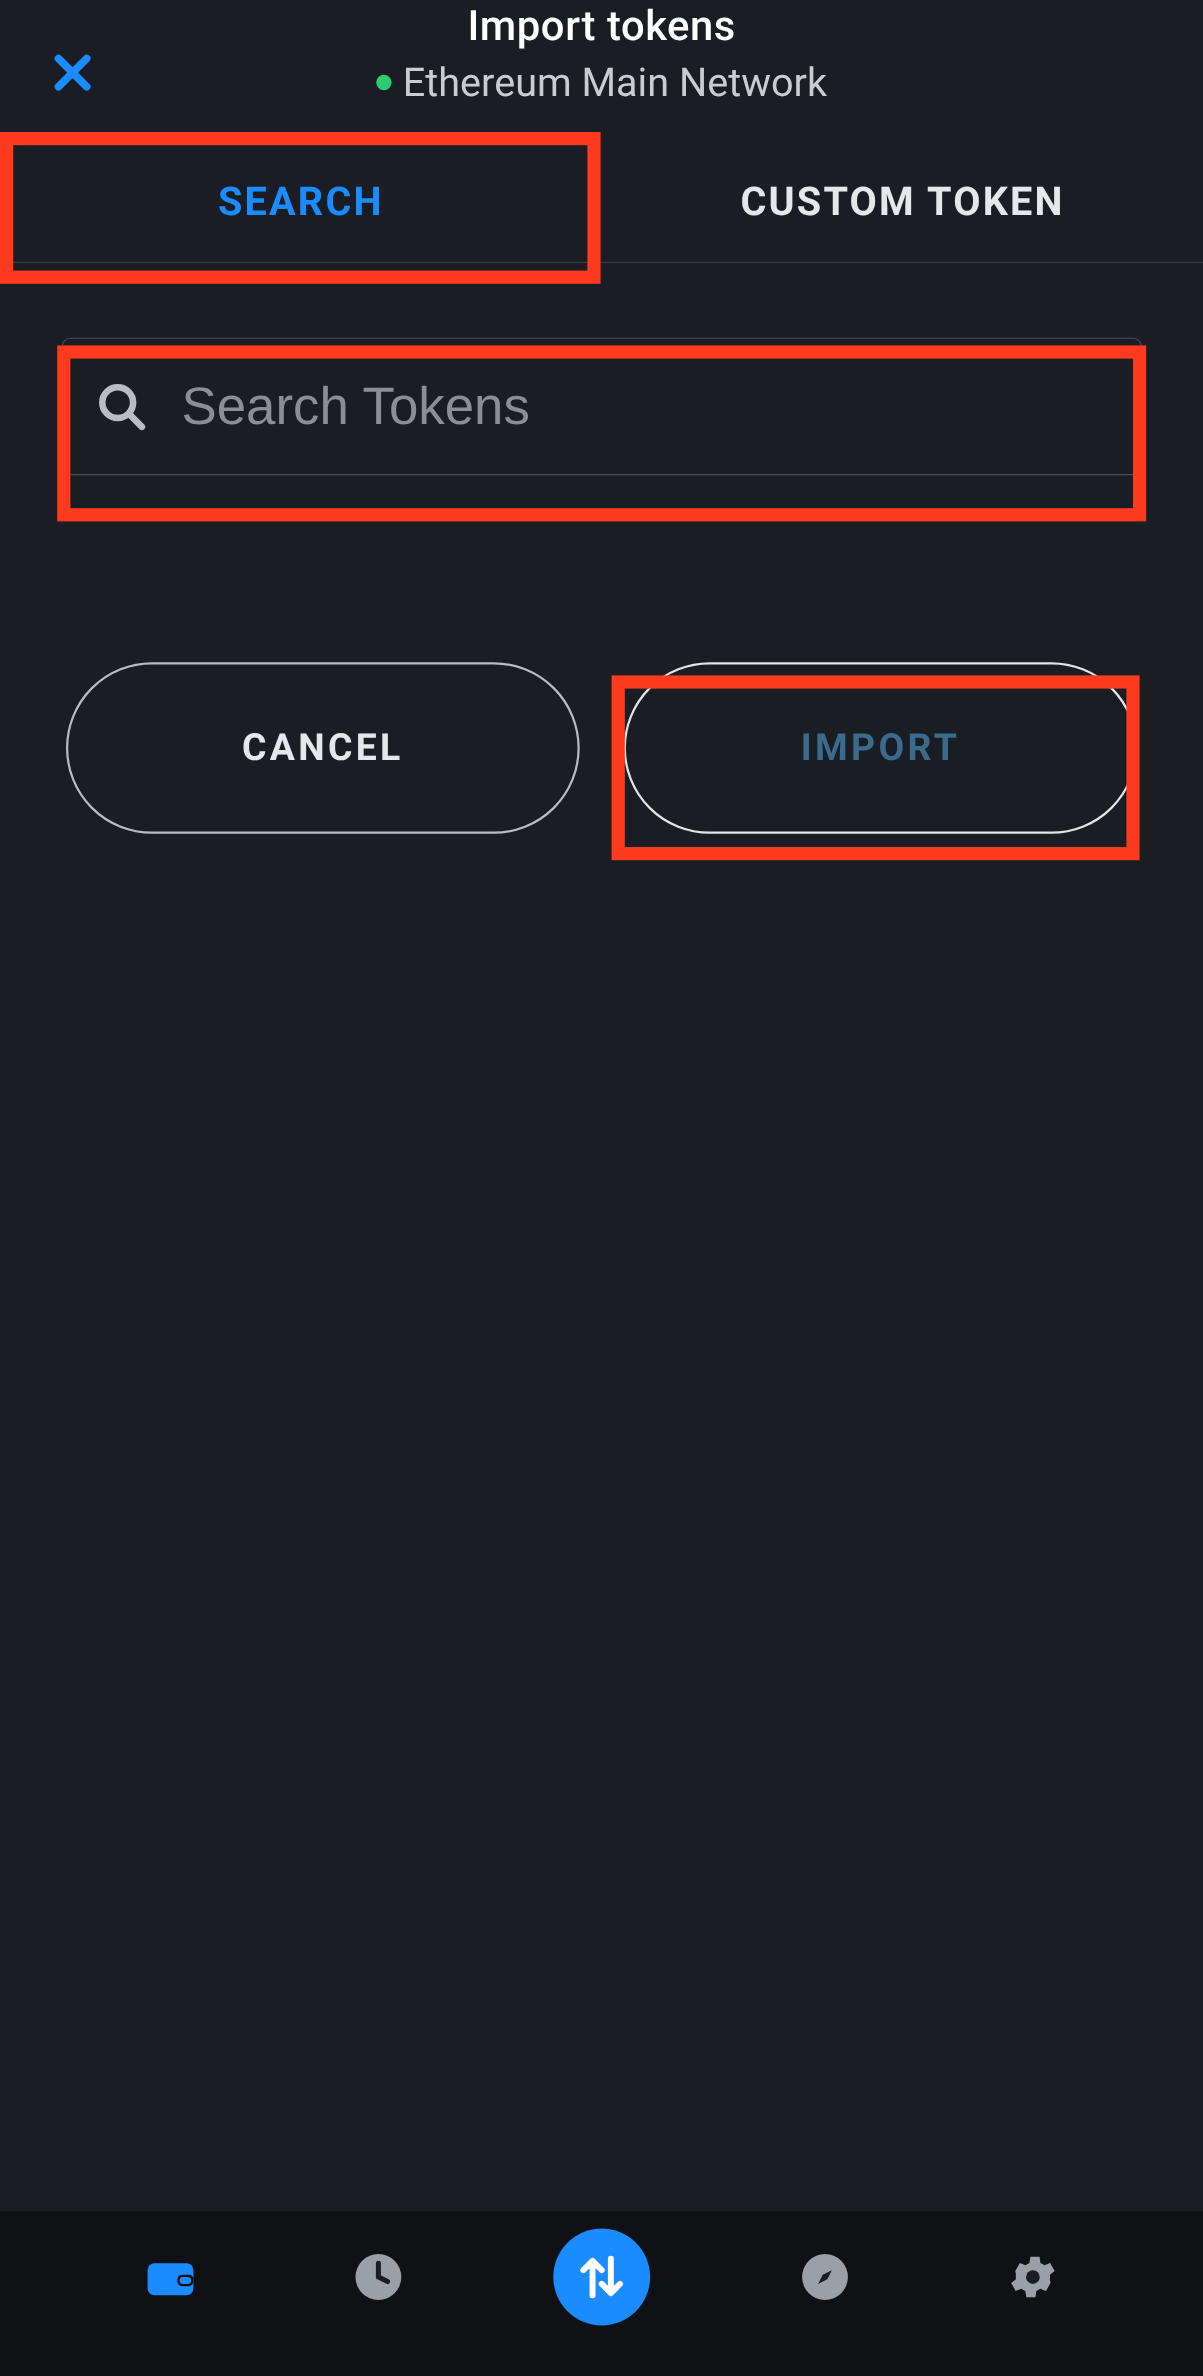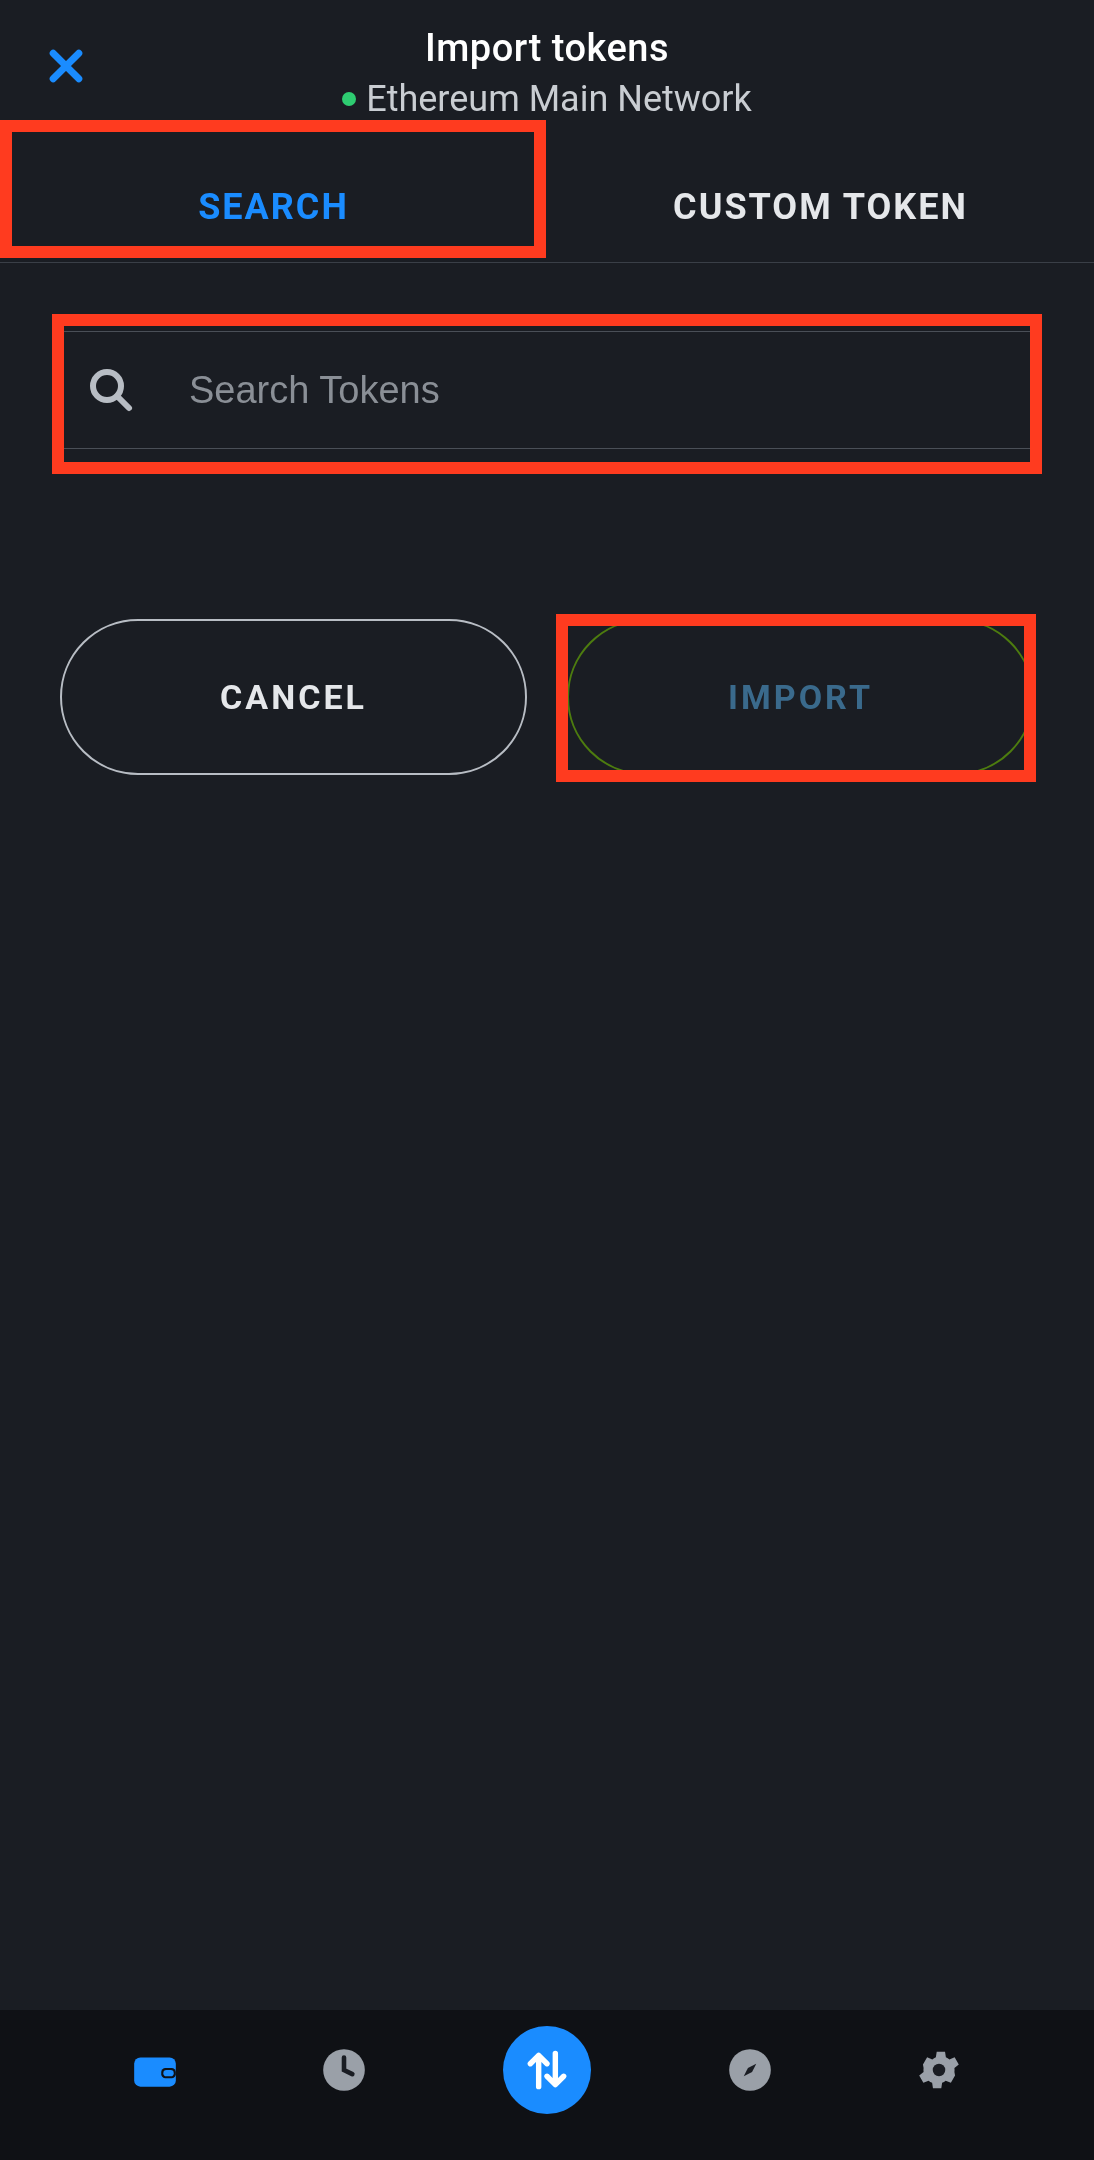--- a/index.html
+++ b/index.html
@@ -7,21 +7,21 @@
   body {
     background: #1a1d23;
     font-family: -apple-system, BlinkMacSystemFont, "Segoe UI", Roboto, sans-serif;
     color: #fff;
     position: relative;
   }
 
   
   .header {
     position: relative;
-    padding-top: 26px;
+    padding-top: 2px;
     text-align: center;
   }
   .close-btn {
     position: absolute;
     left: 38px;
     top: 38px;
     width: 56px;
     height: 56px;
     display: flex;
     align-items: center;
@@ -84,23 +84,22 @@
     border: 1px solid #4a4f57;
     border-radius: 8px;
     background: transparent;
   }
   .search-box svg { width: 48px; height: 48px; flex-shrink: 0; }
   .search-input {
     flex: 1;
     background: transparent;
     border: none;
     outline: none;
-    font-size: 38px;
+    font-size: 48px;
     color: #fff;
-    margin-left: 24px;
   }
   .search-input::placeholder { color: #8a8f96; }
 
   
   .actions {
     display: flex;
     gap: 40px;
     margin: 170px 60px 0;
     position: relative;
   }
@@ -115,21 +114,21 @@
     font-weight: 700;
     letter-spacing: 3px;
     cursor: pointer;
   }
   .btn-cancel {
     border: 2px solid #b8bdc4;
     color: #e5e7ea;
     background: transparent;
   }
   .btn-import {
-    border: 2px solid #4d7c0f;
+    border: 2px solid #e5e5e5;
     color: #3a6a8c;
     background: transparent;
     text-align: right;
   }
 
   
   .hl {
     position: absolute;
     border: 12px solid #ff3b1f;
     pointer-events: none;

